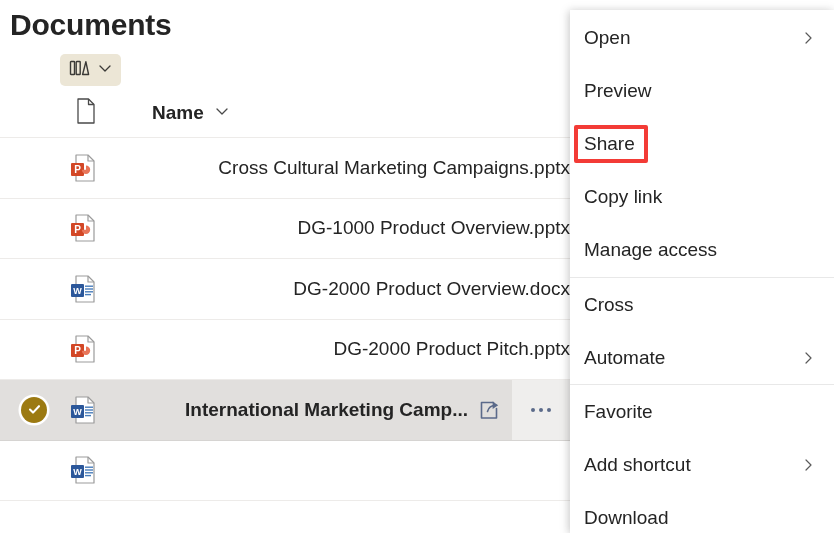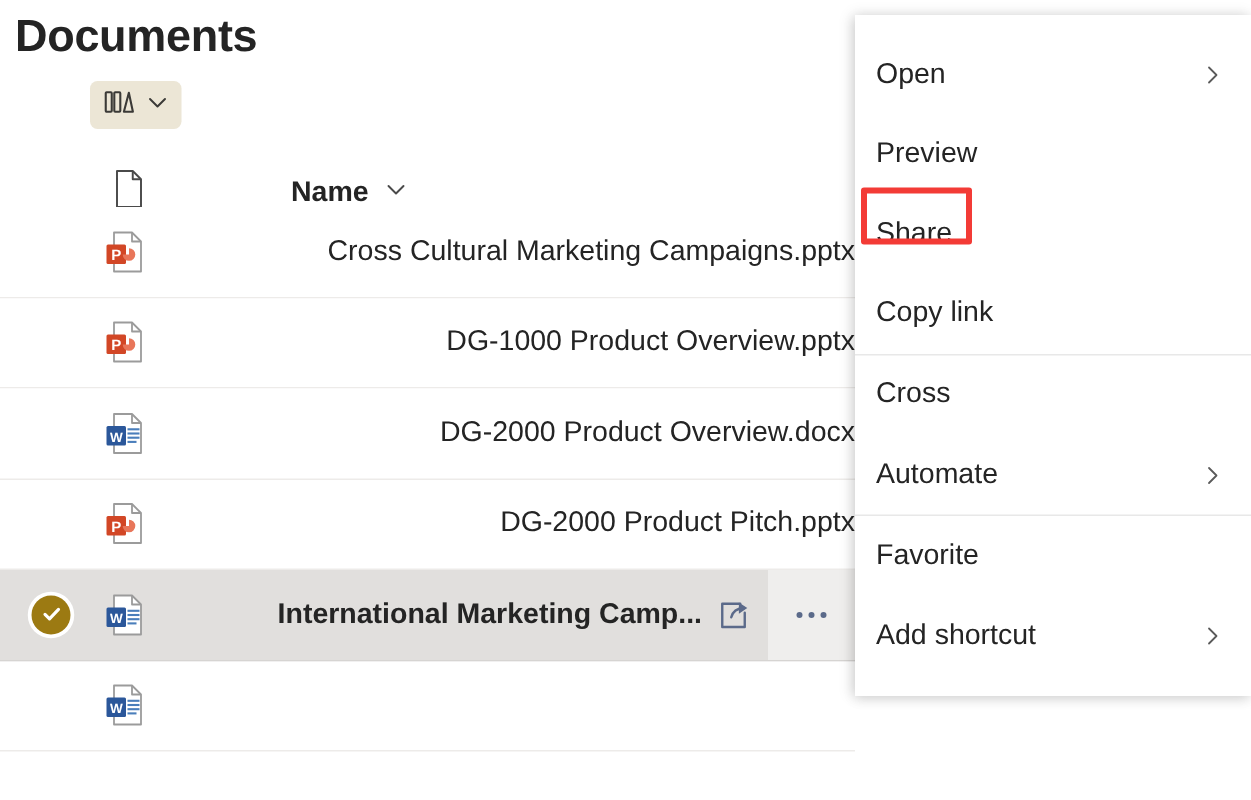--- a/index.html
+++ b/index.html
@@ -59,26 +59,25 @@
     height: 32px;
   }
 
   #library-badge .books { display: block; }
   #library-badge .chev  { display: block; }
 
   
   #column-header {
     position: absolute;
     left: 0;
-    top: 104px;
+    top: 88px;
     width: 570px;
     height: 50px;
     display: flex;
     border-bottom: 1px solid #edebe9;
-    gap: 42px;
   }
 
   .col-icon-cell {
     width: 100px;
     min-width: 100px;
     display: flex;
     align-items: center;
     justify-content: flex-end;
     padding-right: 2px;
   }
@@ -194,24 +193,24 @@
     box-shadow: 0 0 0 2.5px #ffffff;
   }
 
   
 
   #context-menu {
     position: absolute;
     left: 570px;
     top: 10px;
     width: 264px;
-    height: 454px;
+    height: 523px;
     background: #ffffff;
     box-shadow: -2px 0 9px rgba(0,0,0,0.13), 0 2px 8px rgba(0,0,0,0.11);
-    padding-top: 13px;
+    padding-top: 1px;
     overflow: hidden;
   }
 
   .menu-item {
     position: relative;
     height: 53.2px;
     display: flex;
     align-items: center;
     padding: 0 14px 0 14px;
     font-size: 19px;
@@ -431,20 +430,23 @@
   </div>
 
   <div class="menu-item">
     <span class="mi-label">Share</span>
   </div>
 
   <div class="menu-item">
     <span class="mi-label">Copy link</span>
   </div>
 
+  <div class="menu-item">
+    <span class="mi-label">Manage access</span>
+  </div>
 
   <div class="menu-divider"></div>
 
   <div class="menu-item">
     <span class="mi-label">Cross</span>
   </div>
 
   <div class="menu-item">
     <span class="mi-label">Automate</span>
     <span class="submenu-chev">

